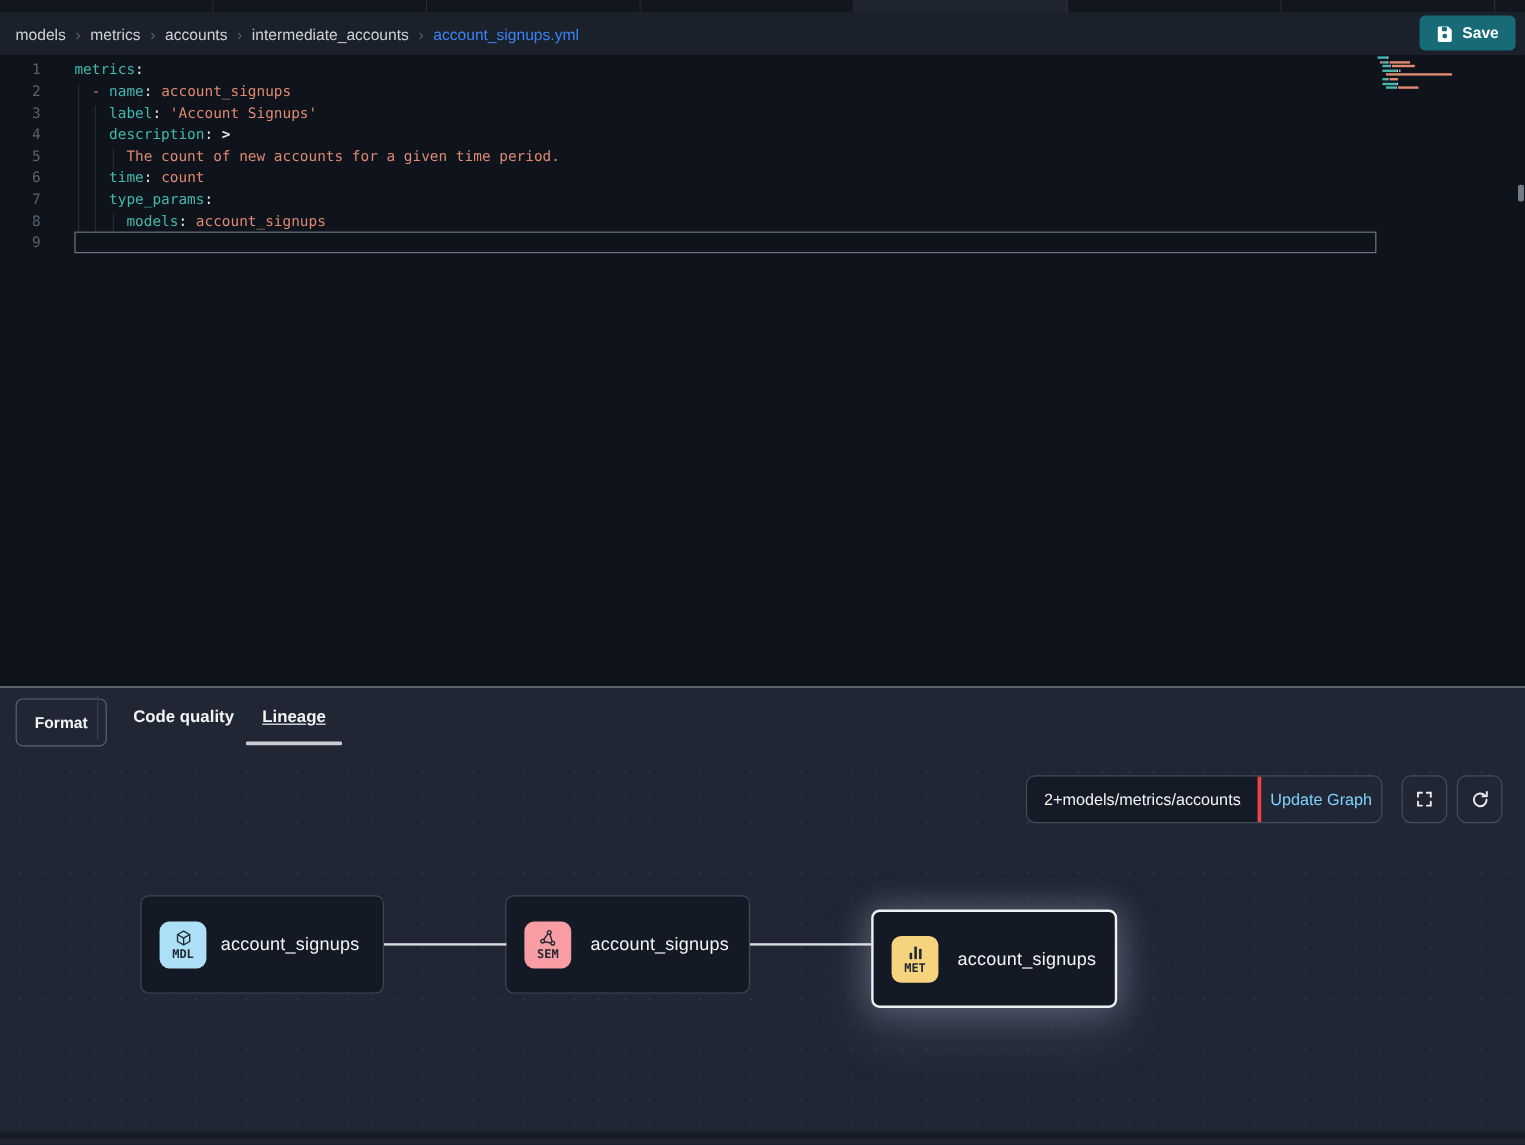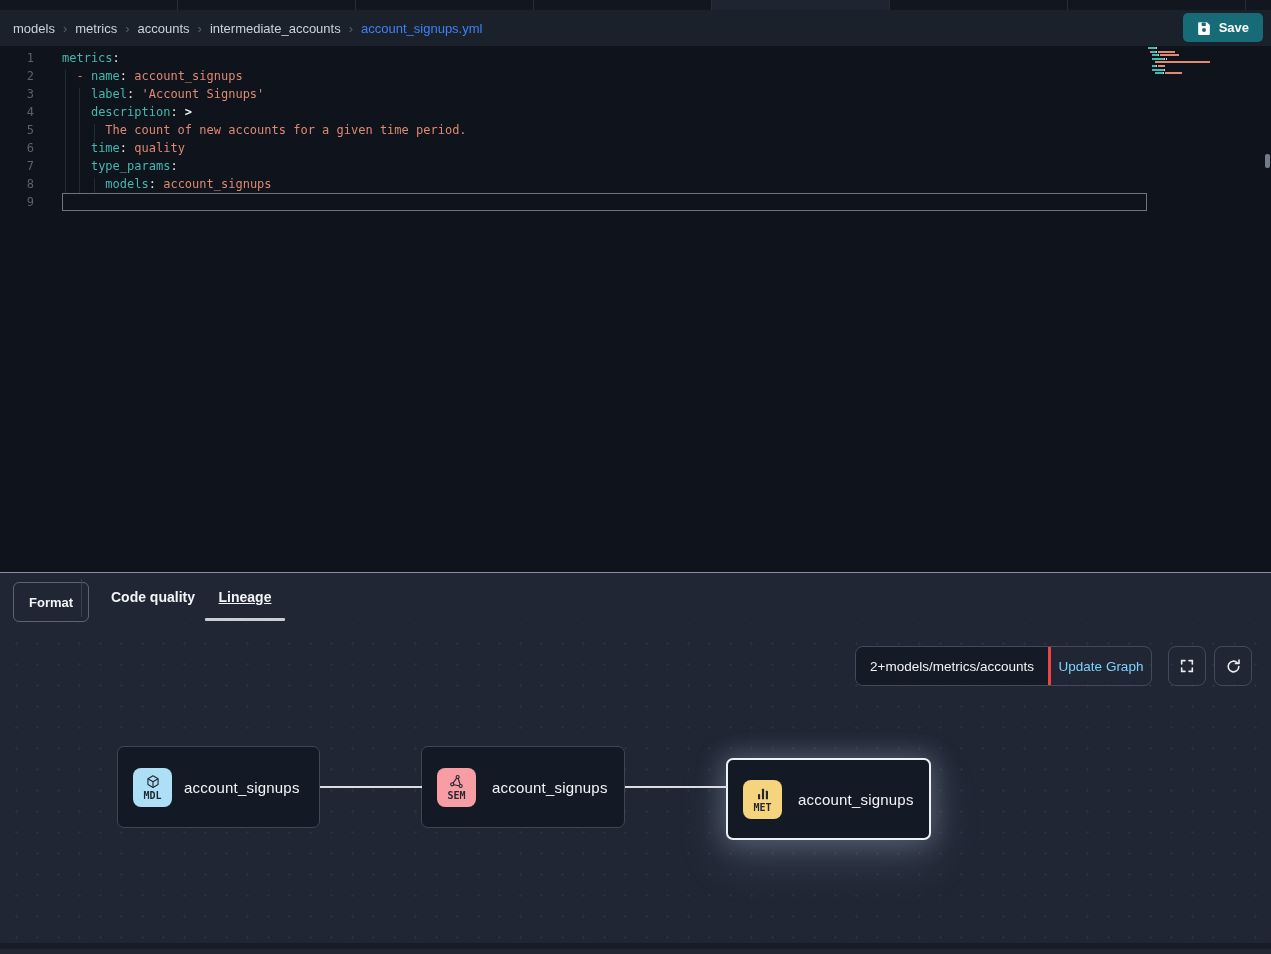--- a/index.html
+++ b/index.html
@@ -150,21 +150,21 @@
       <div class="line">
         <div class="gutter">4</div>
         <div class="lcontent"><span class="s-plain">    </span><span class="s-key">description</span><span class="s-punct">:</span><span class="s-plain"> </span><span class="s-bold">&gt;</span></div>
       </div>
       <div class="line">
         <div class="gutter">5</div>
         <div class="lcontent"><span class="s-plain">      </span><span class="s-val">The count of new accounts for a given time period.</span></div>
       </div>
       <div class="line">
         <div class="gutter">6</div>
-        <div class="lcontent"><span class="s-plain">    </span><span class="s-key">time</span><span class="s-punct">:</span><span class="s-plain"> </span><span class="s-val">quality</span></div>
+        <div class="lcontent"><span class="s-plain">    </span><span class="s-key">time</span><span class="s-punct">:</span><span class="s-plain"> </span><span class="s-val">count</span></div>
       </div>
       <div class="line">
         <div class="gutter">7</div>
         <div class="lcontent"><span class="s-plain">    </span><span class="s-key">type_params</span><span class="s-punct">:</span></div>
       </div>
       <div class="line">
         <div class="gutter">8</div>
         <div class="lcontent"><span class="s-plain">      </span><span class="s-key">models</span><span class="s-punct">:</span><span class="s-plain"> </span><span class="s-val">account_signups</span></div>
       </div>
       <div class="line">

